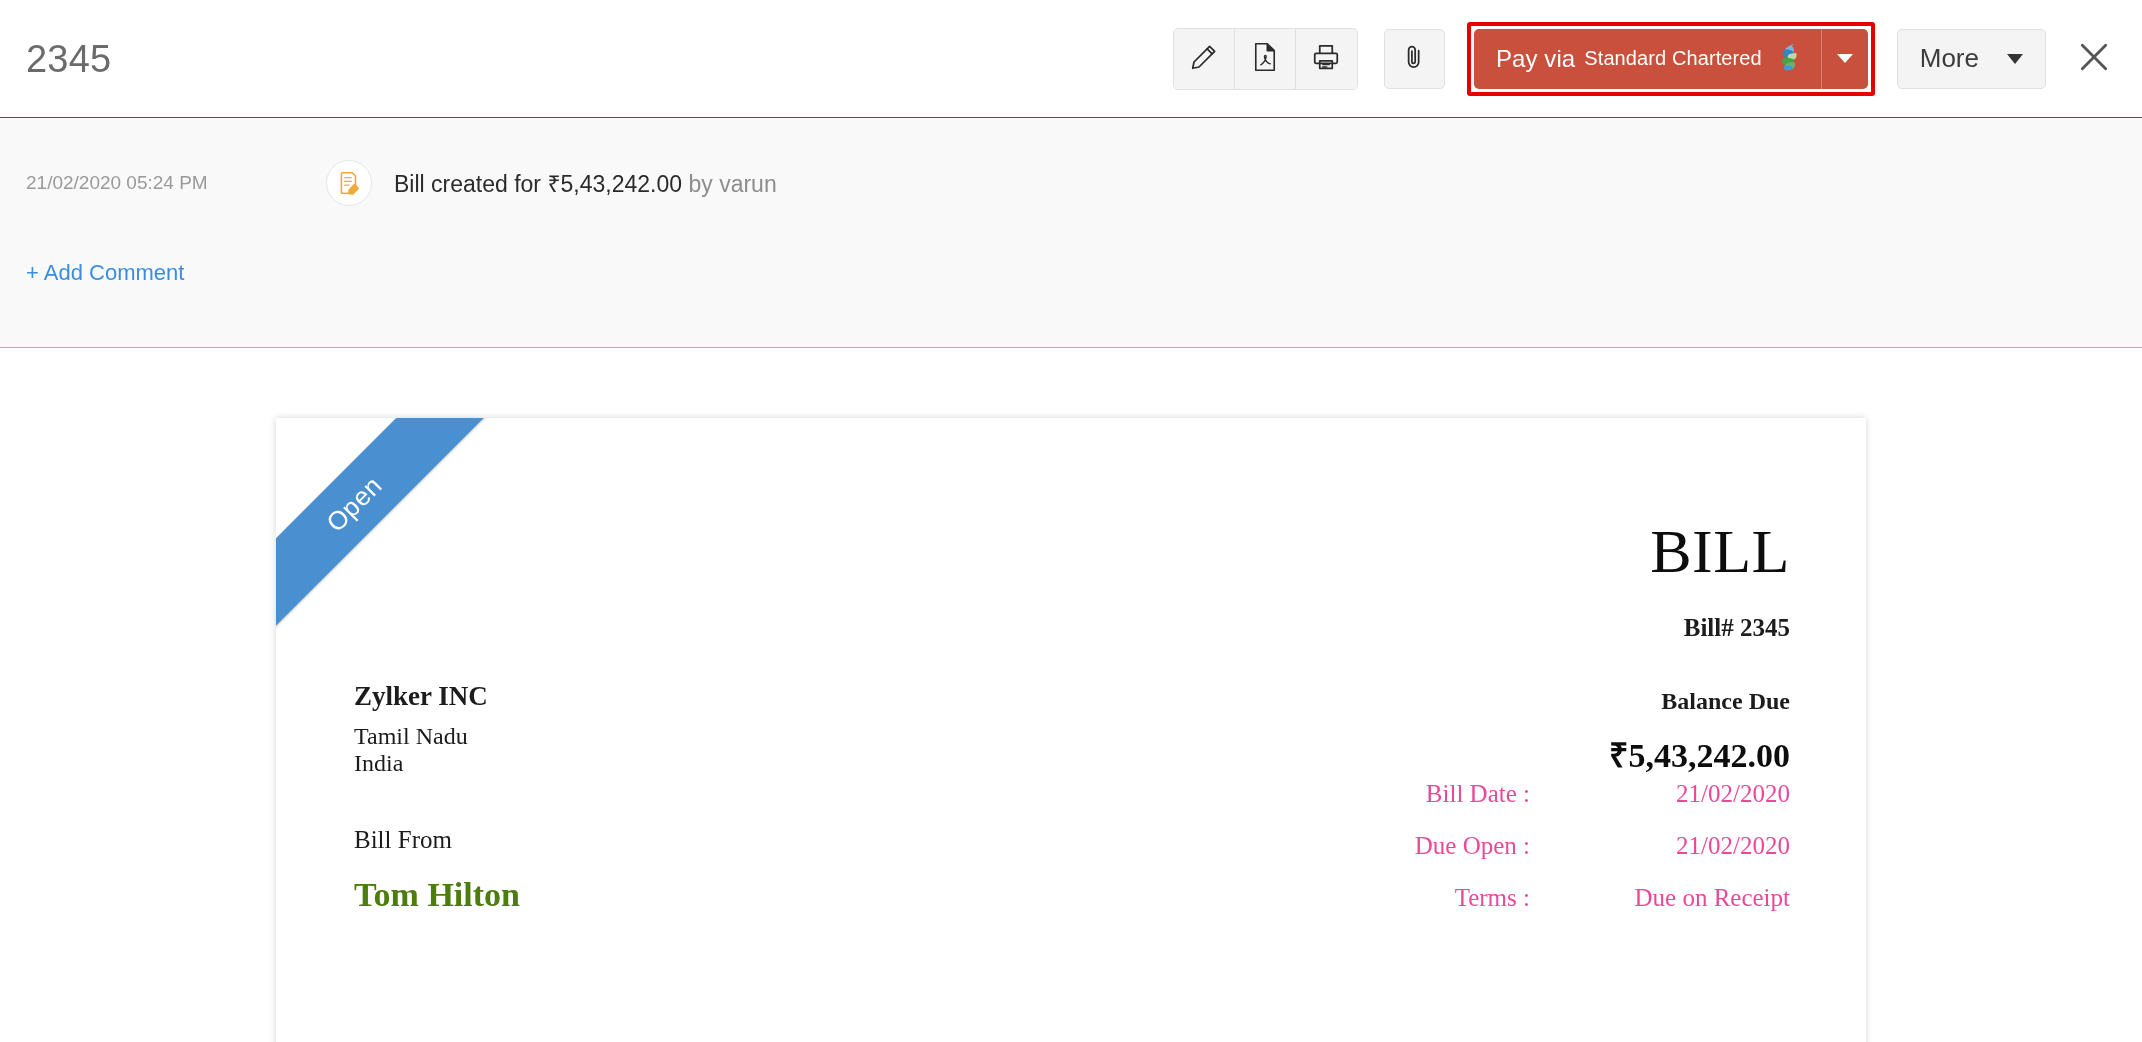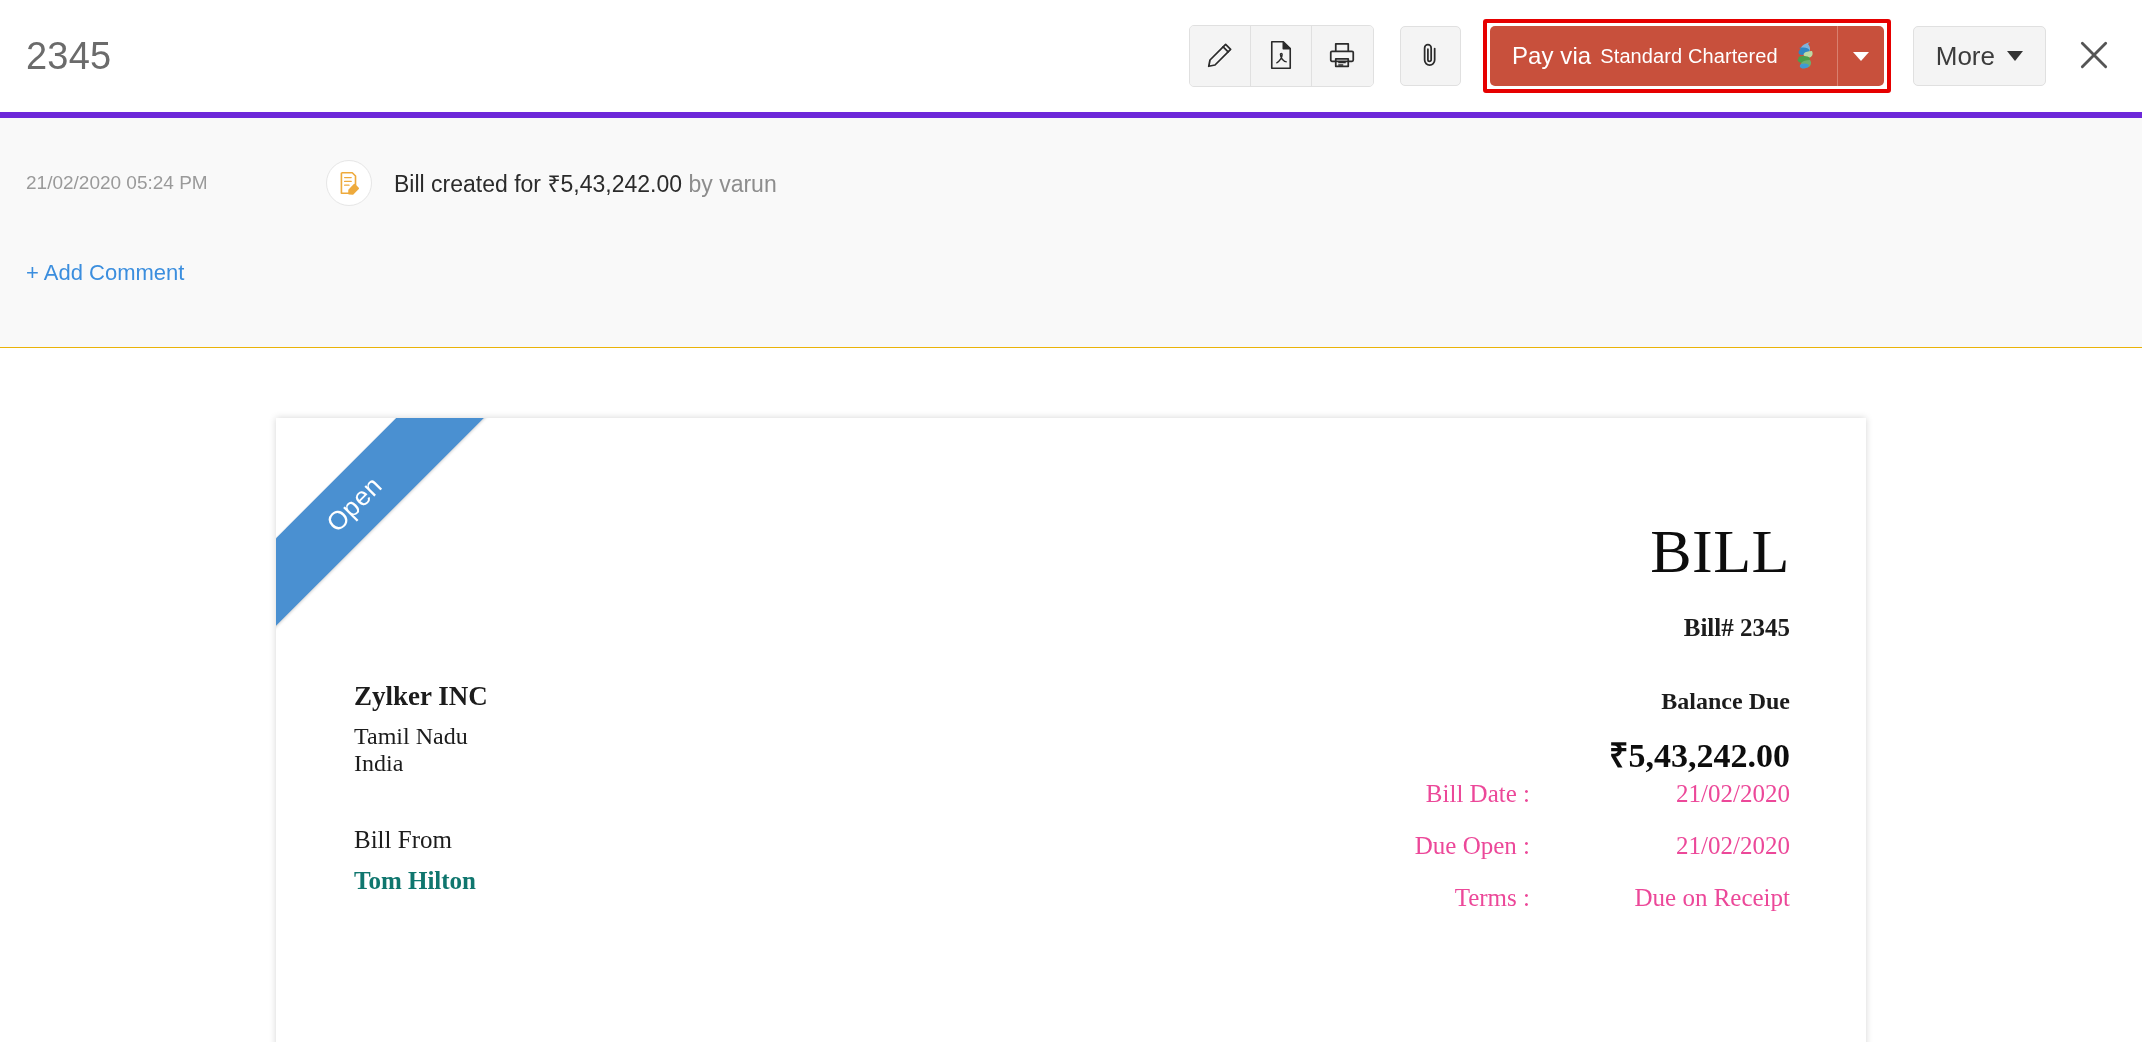--- a/index.html
+++ b/index.html
@@ -16,21 +16,21 @@
     background: #ffffff;
     color: #333;
     -webkit-font-smoothing: antialiased;
   }
 
   
   .header {
     position: relative;
     height: 118px;
     background: #ffffff;
-    border-bottom: 6px solid #6d28d9;
+    border-bottom: 1px solid #6d28d9;
     display: flex;
     align-items: center;
     padding: 0 22px 0 26px;
   }
 
   .bill-number {
     font-size: 38px;
     font-weight: 400;
     color: #6b6b6b;
     letter-spacing: 0.2px;
@@ -145,21 +145,21 @@
   }
 
   .more-btn {
     height: 60px;
     background: #f4f4f4;
     border: 1px solid #e0e0e0;
     border-radius: 5px;
     padding: 0 22px;
     display: flex;
     align-items: center;
-    gap: 12px;
+    gap: 28px;
     cursor: pointer;
     margin-right: 22px;
   }
 
   .more-label {
     font-size: 26px;
     color: #3c3c3c;
     font-weight: 400;
   }
 
@@ -367,24 +367,24 @@
   .bill-from-block {
     position: absolute;
     left: 78px;
     top: 408px;
   }
   .bill-from-label {
     font-size: 25px;
     color: #1c1c1c;
   }
   .bill-from-name {
-    font-size: 25px;
+    font-size: 34px;
     font-weight: bold;
-    color: #0f766e;
-    margin-top: 13px;
+    color: #4d7c0f;
+    margin-top: 22px;
     cursor: pointer;
   }
 </style>
 </head>
 <body>
 
 <div class="header">
 
   <div class="bill-number">2345</div>
 

